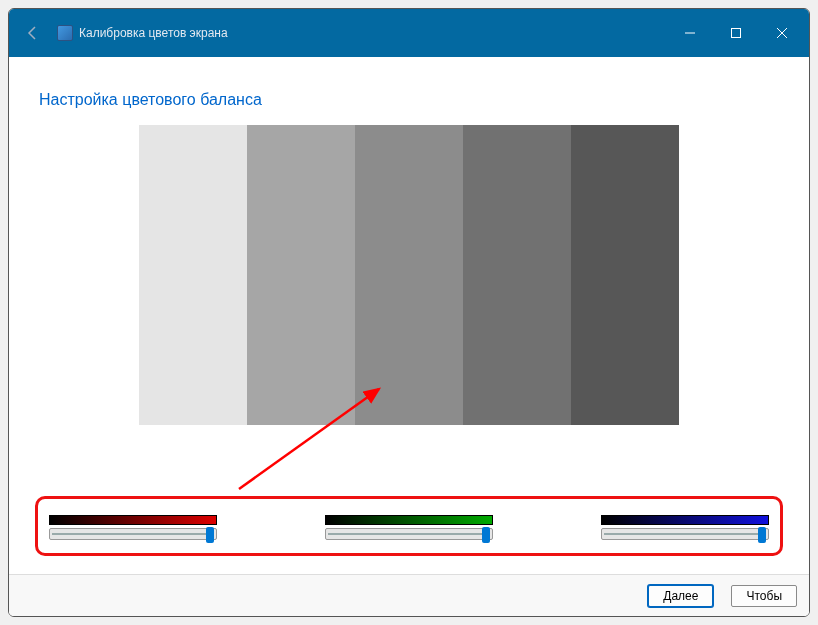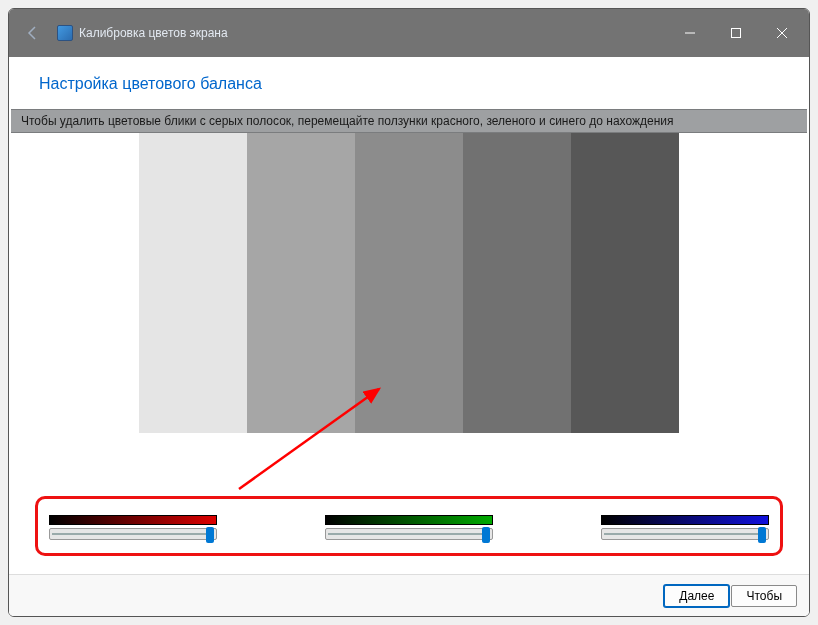--- a/index.html
+++ b/index.html
@@ -10,21 +10,21 @@
       width: 802px; height: 609px;
       background: #fff;
       border: 1px solid #555;
       border-radius: 6px;
       overflow: hidden;
       display: flex;
       flex-direction: column;
     }
     .titlebar {
       height: 48px;
-      background: #737373;
+      background: #0369a1;
       display: flex;
       align-items: center;
       padding: 0 4px;
       color: #e2e8f0;
     }
     .back-btn {
       width: 40px; height: 40px;
       display: flex; align-items: center; justify-content: center;
       color: #a0aec0;
       cursor: pointer;
@@ -43,20 +43,21 @@
       display: flex; align-items: center; justify-content: center;
       color: #fff;
       font-size: 14px;
       cursor: pointer;
     }
     .content {
       flex: 1;
       background: #fff;
       display: flex;
       flex-direction: column;
+      margin-top: 16px;
     }
     .header-area {
       padding: 18px 30px 16px;
     }
     .page-title {
       color: #0066cc;
       font-size: 16px;
       font-weight: 400;
     }
     .instruction-bar {
@@ -136,21 +137,21 @@
     .footer {
       position: absolute;
       bottom: 0; left: 0; right: 0;
       height: 42px;
       border-top: 1px solid #ddd;
       background: #f8f8f8;
       display: flex;
       align-items: center;
       justify-content: flex-end;
       padding: 0 12px;
-      gap: 2px;
+      gap: 18px;
     }
     .btn {
       height: 22px;
       padding: 0 14px;
       font-size: 12px;
       background: #fdfdfd;
       border: 1px solid #8a8a8a;
       border-radius: 2px;
       cursor: pointer;
     }
@@ -189,21 +190,20 @@
           </svg>
       </div>
     </div>
   </div>
 
   <div class="content">
     <div class="header-area">
       <div class="page-title">Настройка цветового баланса</div>
     </div>
 
-    <div class="instruction-bar">Чтобы удалить цветовые блики с серых полосок, перемещайте ползунки красного, зеленого и синего до нахождения</div>
 
     <div class="gray-strips">
       <div class="g1"></div>
       <div class="g2"></div>
       <div class="g3"></div>
       <div class="g4"></div>
       <div class="g5"></div>
     </div>
 
     <div class="sliders-row">

